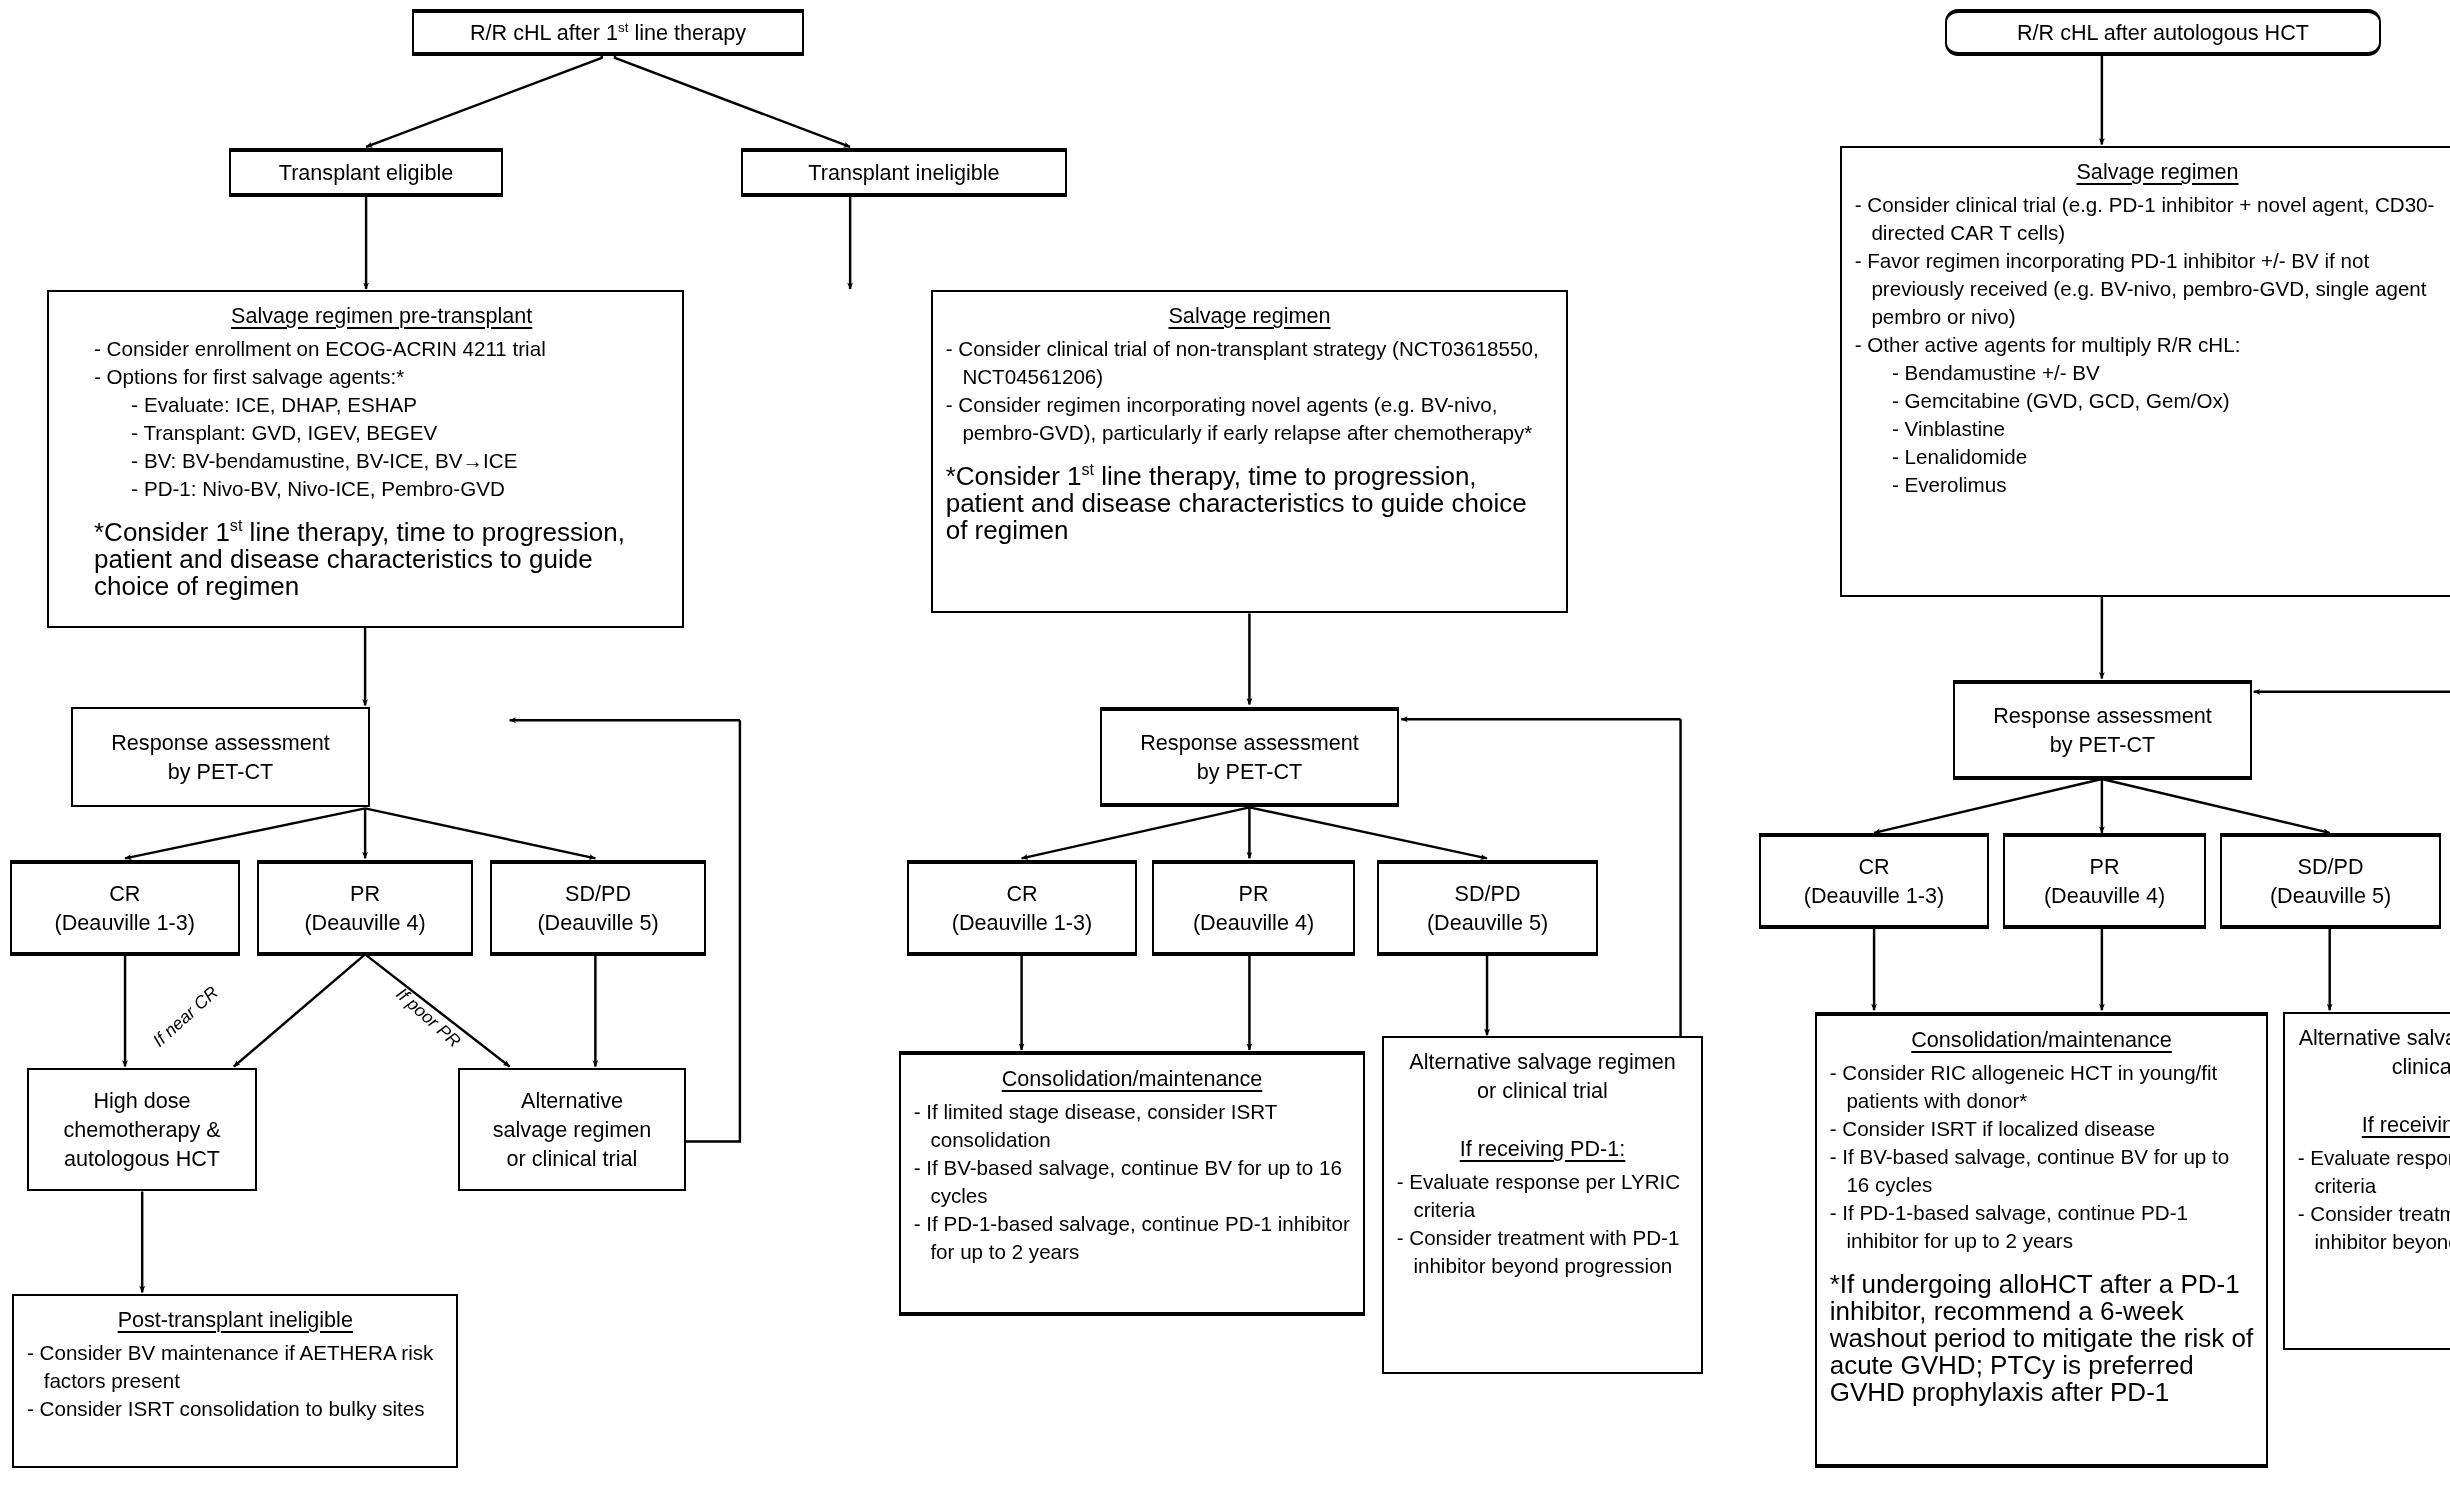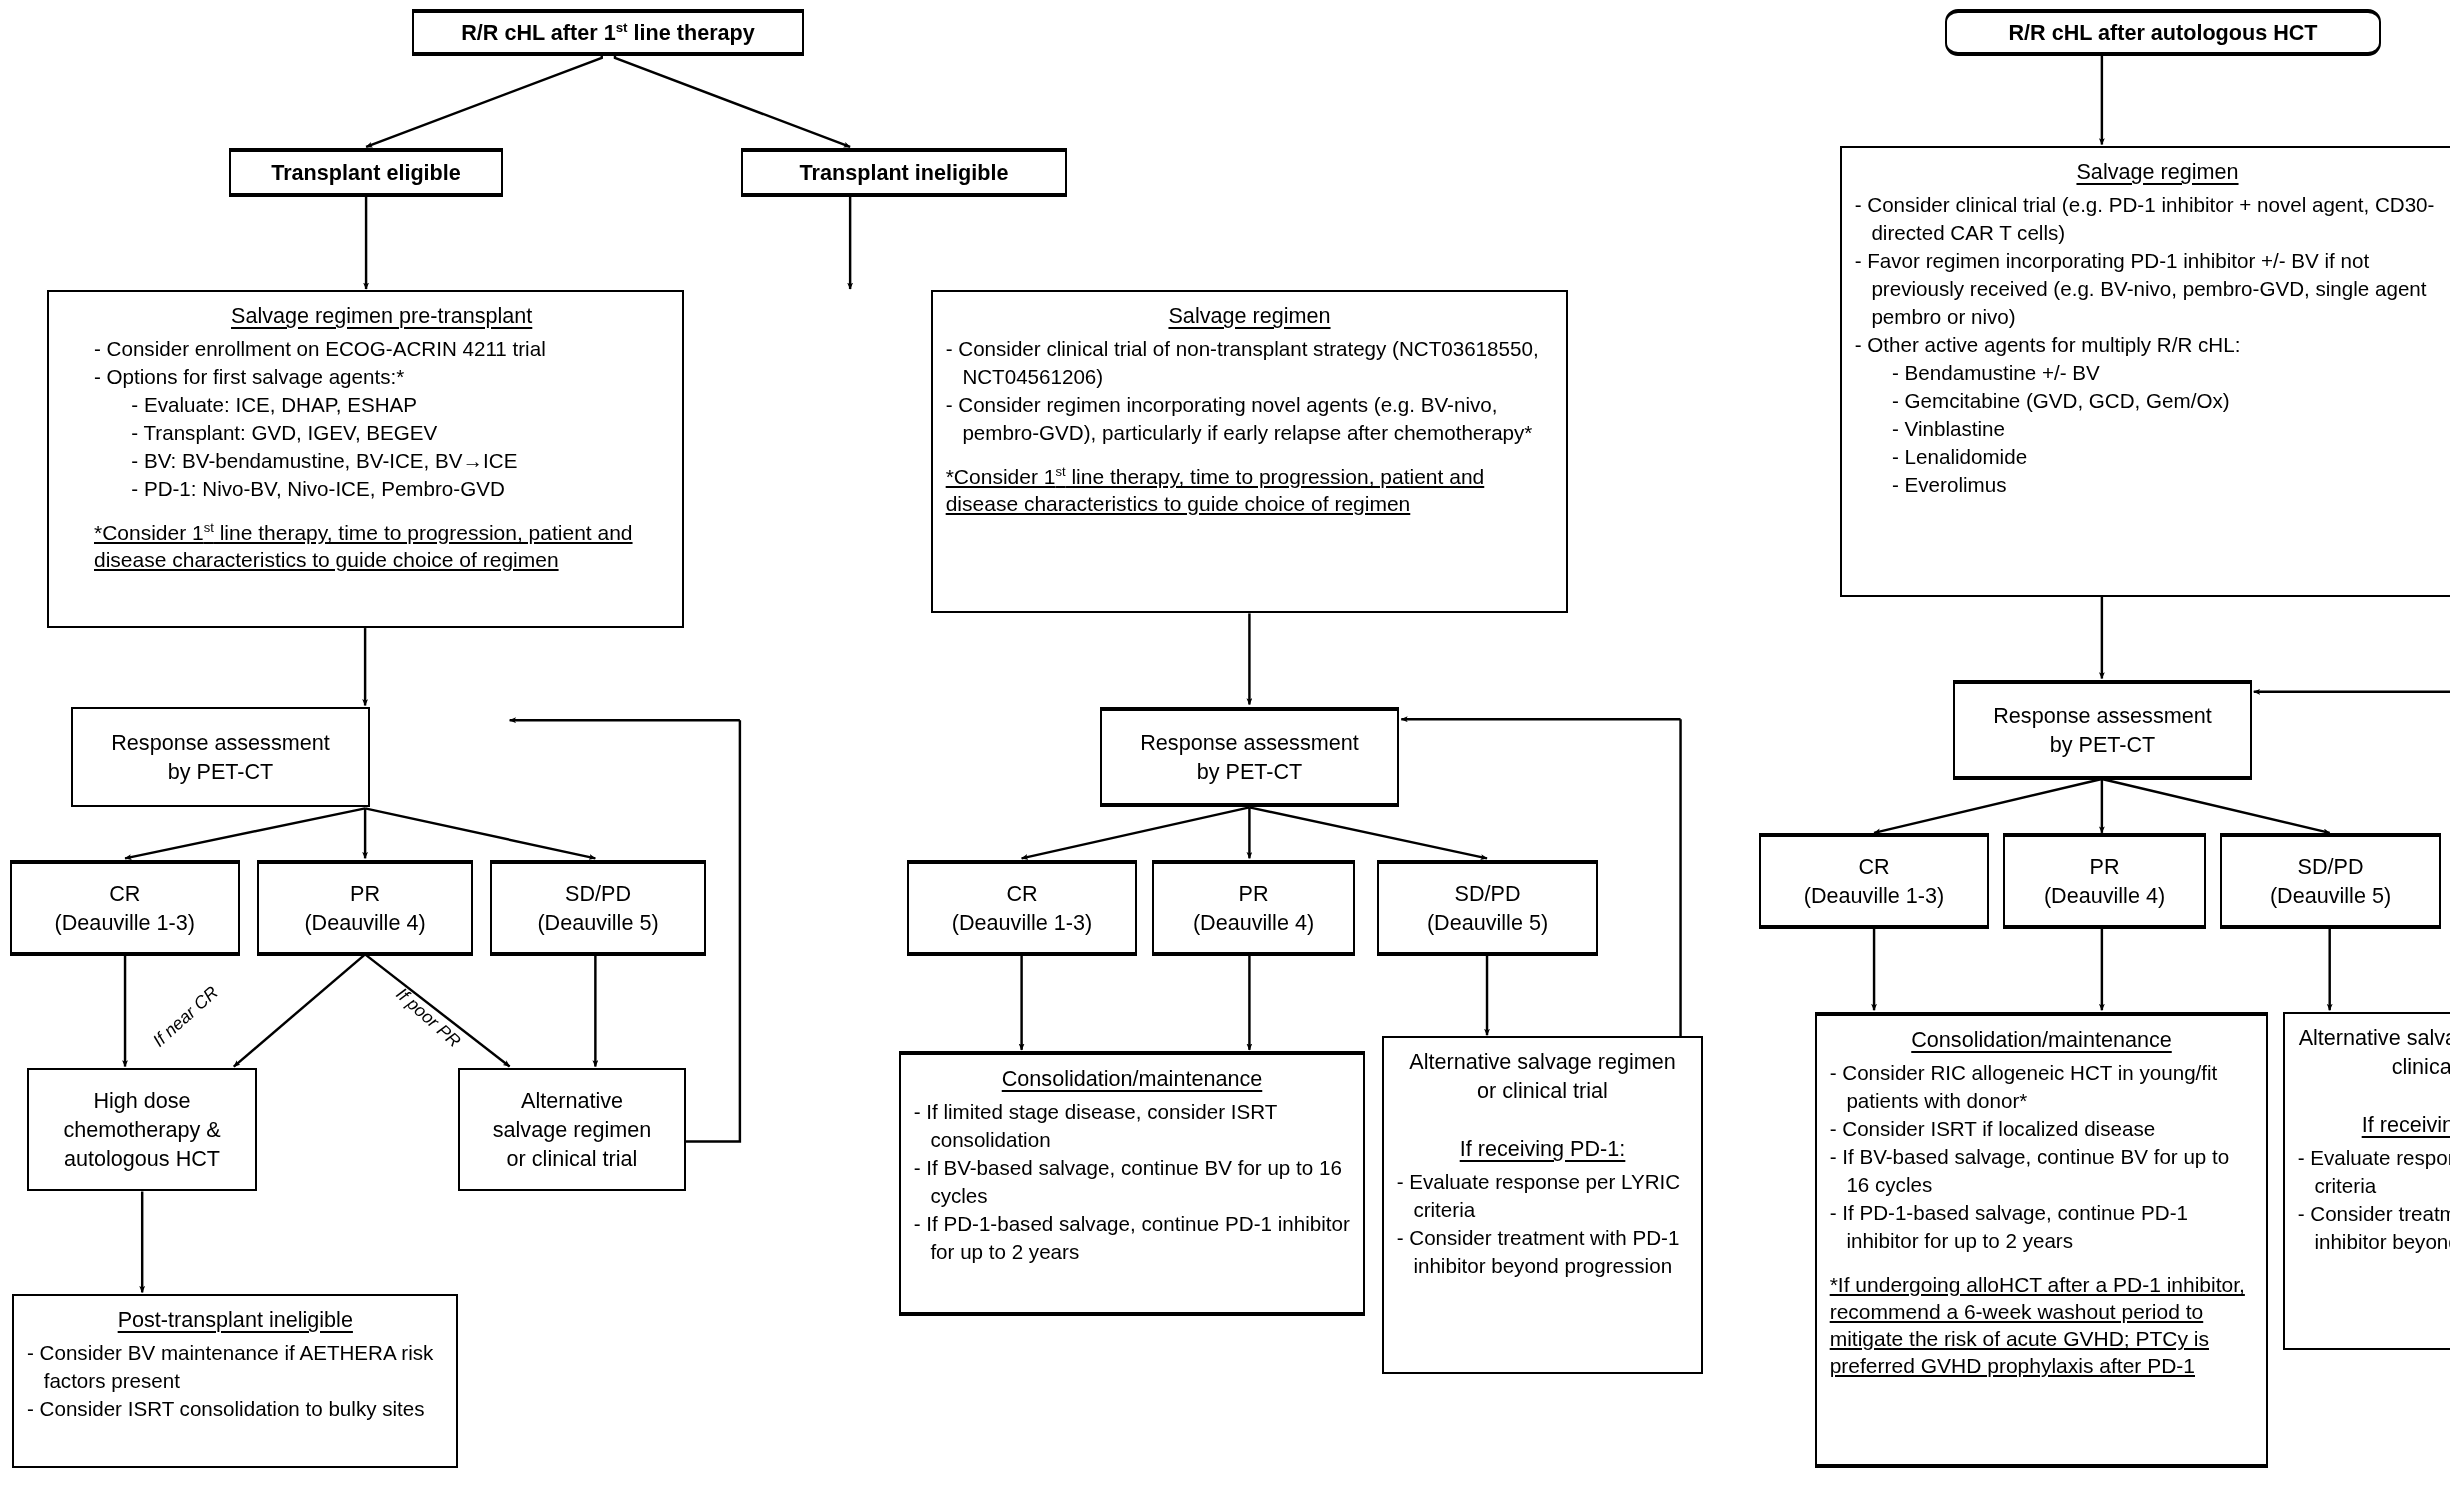--- a/index.html
+++ b/index.html
@@ -5,31 +5,31 @@
   html,body{margin:0;padding:0;background:#fff;}
   body{font-family:"Liberation Sans", sans-serif;}
   #stage{position:relative;width:2612px;height:1507px;background:#fff;overflow:hidden;}
   svg#wires{position:absolute;left:0;top:0;width:2612px;height:1507px;pointer-events:none;}
   .box{position:absolute;box-sizing:border-box;border:2px solid #000;background:#fff;
        display:flex;flex-direction:column;justify-content:center;color:#000;}
   .box.shadow{border-top-width:4.9px;border-bottom-width:4.9px;}
   .ctr{text-align:center;}
   .hdr{text-align:center;font-weight:400;text-decoration:underline;text-underline-offset:4.4px;
        text-decoration-thickness:2px;margin-bottom:4.9px;}
-  .bold{font-weight:bold;}
+  .bold{font-weight:normal;}
   .li{text-align:left;text-indent:-16.7px;padding-left:16.7px;}
   .li2{text-align:left;text-indent:-16.7px;padding-left:54px;}
   .note{text-align:left;margin-top:16.7px;}
   .pad{padding:8.8px 12.7px;}
   .edgelbl{position:absolute;font-style:italic;white-space:nowrap;
            transform-origin:0 0;color:#000;}
   sup{font-size:.62em;vertical-align:super;line-height:0;}
   .f44{font-size:21.6px;line-height:29px;}
   .f42{font-size:20.6px;line-height:28px;}
-  .f40{font-size:21px;line-height:27px;text-decoration:underline;}
+  .f40{font-size:26px;line-height:27px;}
   .f36{font-size:17.6px;line-height:24px;}
 </style>
 </head>
 <body>
 
 <div id="stage">
 
 <svg id="wires" viewBox="0 0 5331 3076">
   <defs>
     <marker id="ah" markerWidth="16" markerHeight="16" refX="13" refY="6" orient="auto" markerUnits="userSpaceOnUse">

